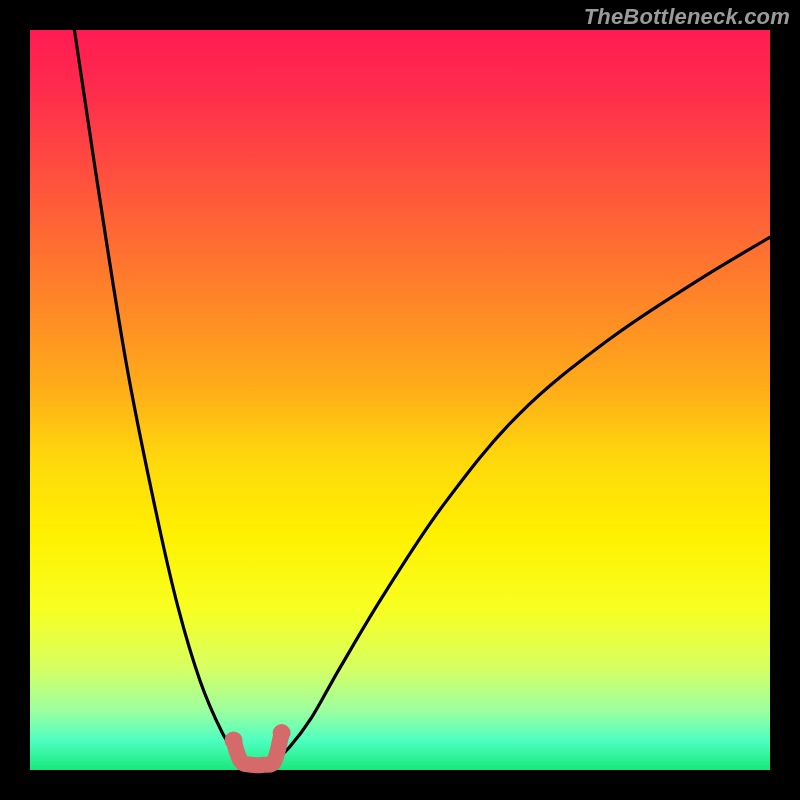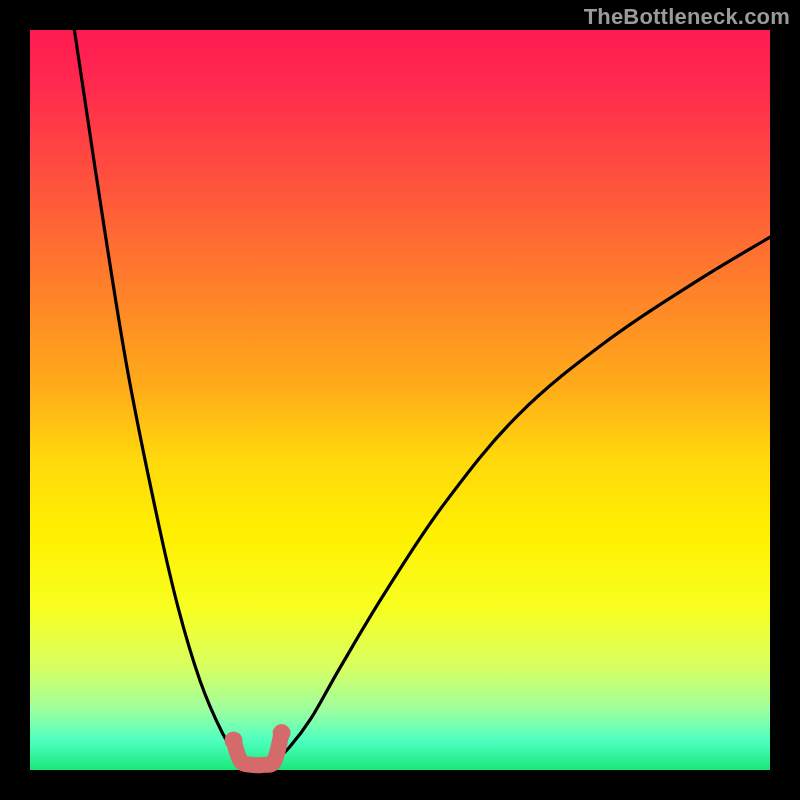--- a/index.html
+++ b/index.html
@@ -9,20 +9,21 @@
     height: 800px;
     background: #000;
     overflow: hidden;
     font-family: Arial, Helvetica, sans-serif;
   }
   .frame {
     position: relative;
     width: 800px;
     height: 800px;
     background: #000;
+    font-style: italic;
   }
   .plot-area {
     position: absolute;
     left: 30px;
     top: 30px;
     width: 740px;
     height: 740px;
     background: linear-gradient(
       to bottom,
       #ff1b52 0%,

